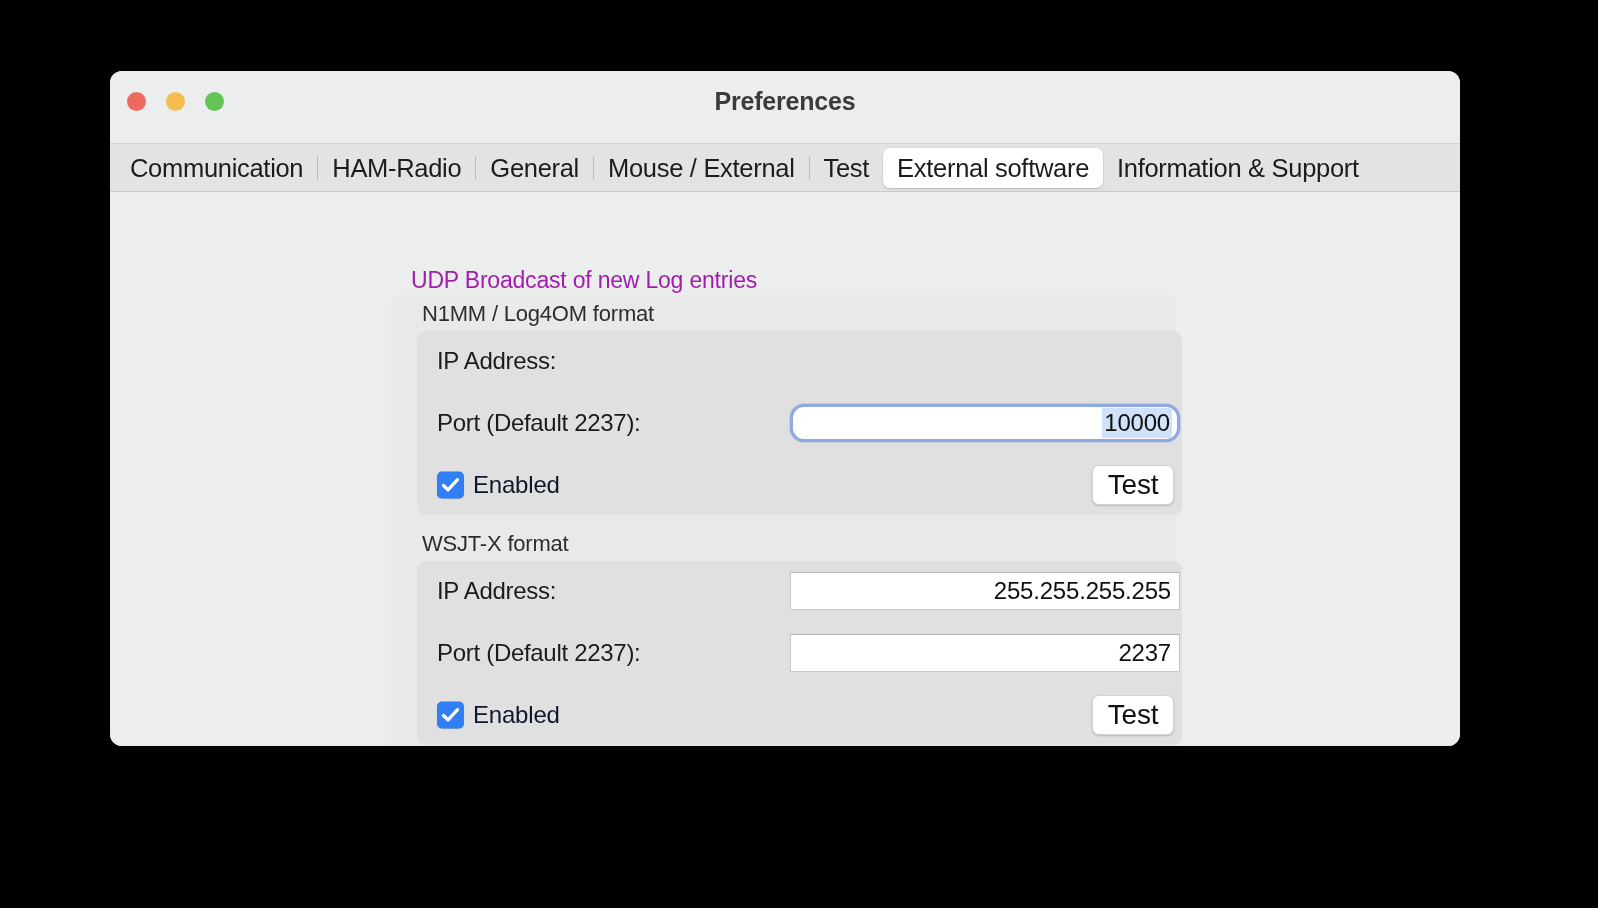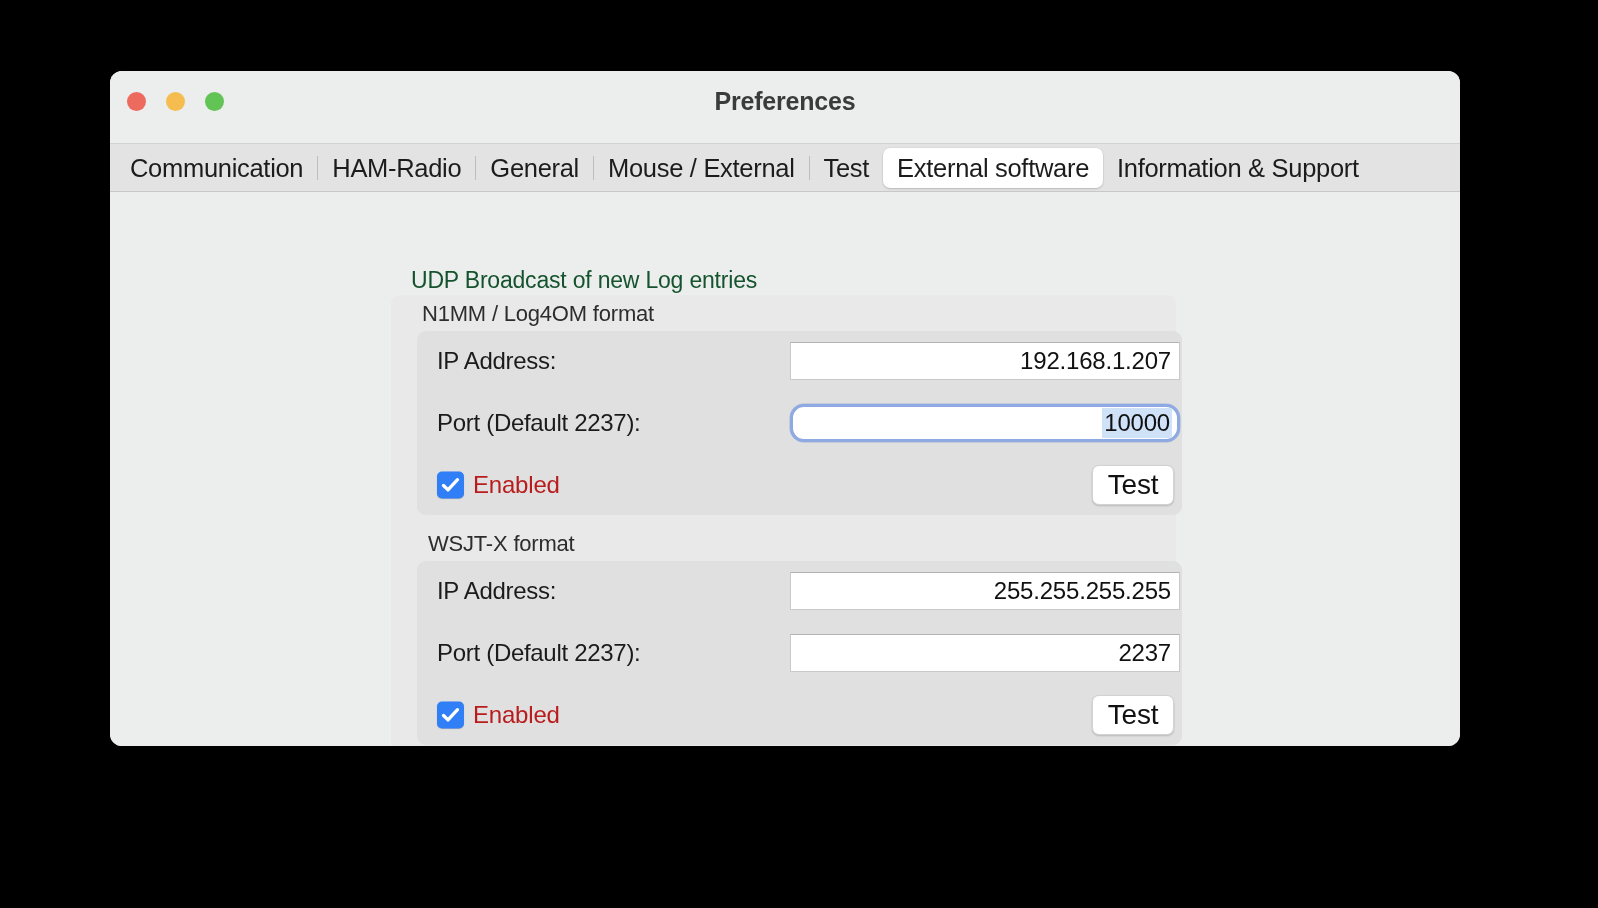--- a/index.html
+++ b/index.html
@@ -110,21 +110,21 @@
     flex: 1 1 auto;
     position: relative;
     background: #eceded;
   }
 
   .section-title {
     position: absolute;
     left: 301px;
     top: 75px;
     font-size: 23px;
-    color: #14532d;
+    color: #a21caf;
     letter-spacing: -0.2px;
   }
 
   
   .group-outer {
     position: absolute;
     left: 281px;
     top: 103px;
     width: 785px;
     height: 461px;
@@ -221,21 +221,21 @@
     border-radius: 5px;
     box-shadow: 0 0.5px 1px rgba(0,0,0,0.22);
   }
   .checkbox svg { display: block; }
   .check-label {
     position: absolute;
     left: 56px;
     top: 50%;
     transform: translateY(-50%);
     font-size: 24px;
-    color: #b91c1c;
+    color: #0f172a;
     letter-spacing: -0.2px;
   }
   .test-btn {
     position: absolute;
     right: 8px;
     top: 50%;
     transform: translateY(-50%);
     min-width: 82px;
     height: 40px;
     background: #ffffff;
@@ -286,23 +286,20 @@
       <div class="section-title">UDP Broadcast of new Log entries</div>
 
       <div class="group-outer">
 
         <div class="group-label" style="left:31px; top:6px;">N1MM / Log4OM format</div>
 
         <div class="panel p1">
 
           <div class="row" style="top:8px;">
             <div class="field-label">IP Address:</div>
-            <div class="textfield">
-              <span class="val">192.168.1.207</span>
-            </div>
           </div>
 
           <div class="row" style="top:70px;">
             <div class="field-label">Port (Default 2237):</div>
             <div class="textfield focused">
               <span class="val">10000</span>
             </div>
           </div>
 
           <div class="checkrow" style="top:131px;">
@@ -310,21 +307,21 @@
               <svg width="27" height="27" viewBox="0 0 27 27" aria-hidden="true">
                 <path d="M6.5 14 L11 18.4 L20.5 8.2" fill="none" stroke="#ffffff" stroke-width="3.3" stroke-linecap="round" stroke-linejoin="round"></path>
               </svg>
             </div>
             <div class="check-label">Enabled</div>
             <div class="test-btn">Test</div>
           </div>
 
         </div>
 
-        <div class="group-label" style="left:37px; top:236px;">WSJT-X format</div>
+        <div class="group-label" style="left:31px; top:236px;">WSJT-X format</div>
 
         <div class="panel p2">
 
           <div class="row" style="top:8px;">
             <div class="field-label">IP Address:</div>
             <div class="textfield">
               <span class="val">255.255.255.255</span>
             </div>
           </div>
 

